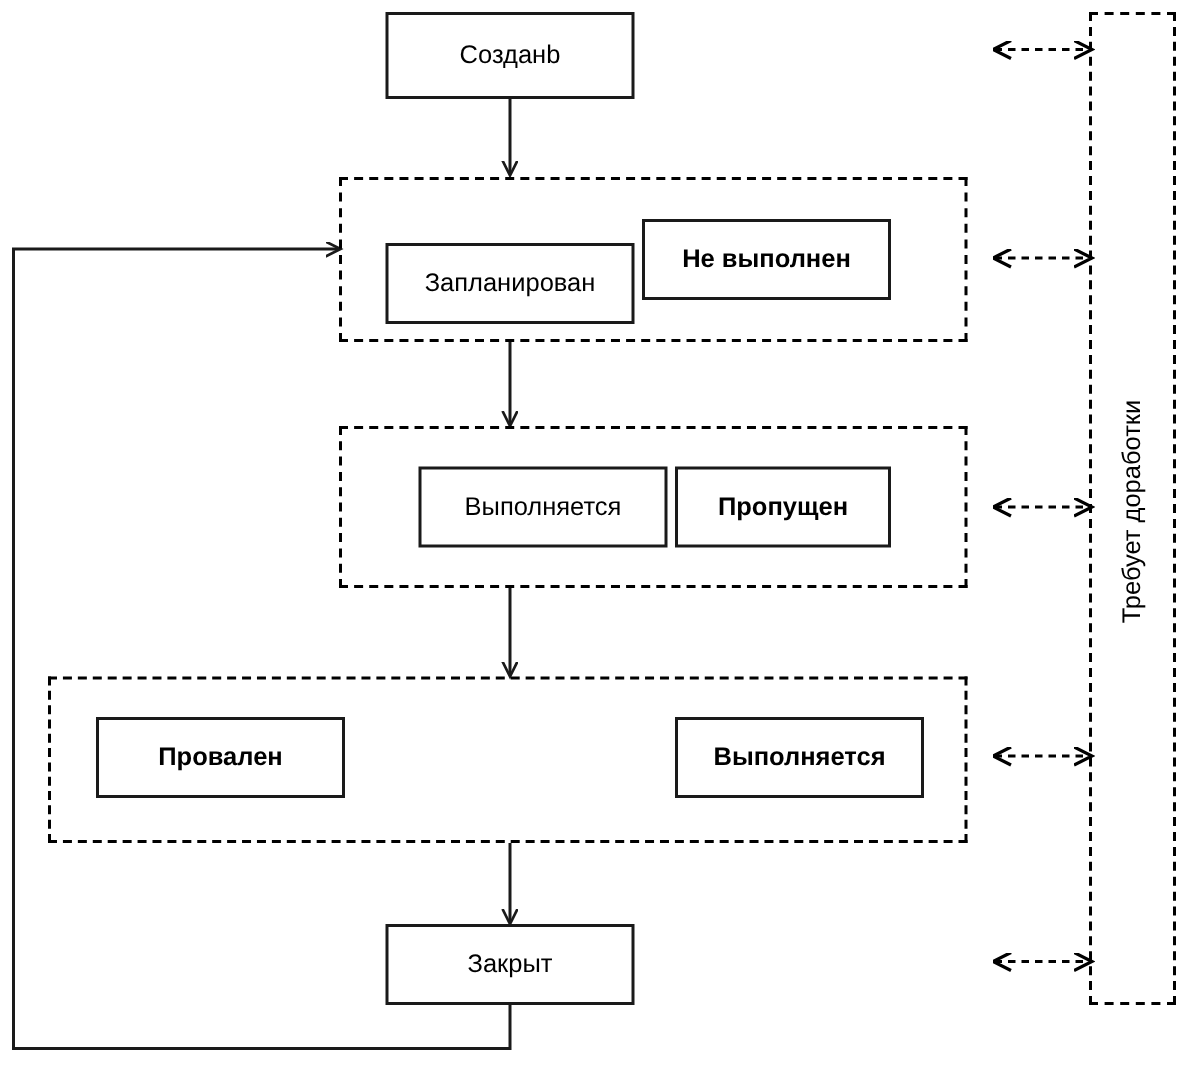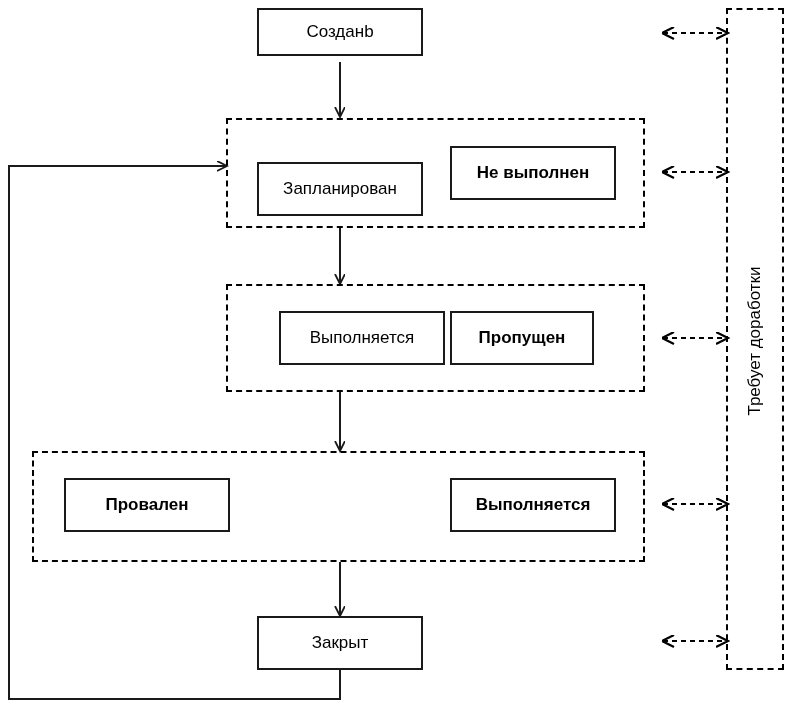--- a/index.html
+++ b/index.html
@@ -116,31 +116,31 @@
       <line x1="663" y1="338" x2="727" y2="338" stroke="#000000" stroke-width="2" stroke-dasharray="5,4" marker-start="url(#arrow-dash-start)" marker-end="url(#arrow-dash-end)"></line>
     </g>
     <g>
       <line x1="663" y1="504" x2="727" y2="504" stroke="#000000" stroke-width="2" stroke-dasharray="5,4" marker-start="url(#arrow-dash-start)" marker-end="url(#arrow-dash-end)"></line>
     </g>
     <g>
       <line x1="663" y1="641" x2="727" y2="641" stroke="#000000" stroke-width="2" stroke-dasharray="5,4" marker-start="url(#arrow-dash-start)" marker-end="url(#arrow-dash-end)"></line>
     </g>
   </svg>
 
-  <div class="node-box" style="left:257px; top:8px; width:166px; height:48px;">
+  <div class="node-box" style="left:257px; top:8px; width:166px; height:58px;">
     <span class="node-label">Созданb</span>
   </div>
 
   <div class="group-box" style="left:226px; top:118px; width:419px; height:110px;"></div>
 
   <div class="node-box" style="left:257px; top:162px; width:166px; height:54px;">
     <span class="node-label">Запланирован</span>
   </div>
 
-  <div class="node-box bold" style="left:450px; top:146px; width:166px; height:54px;">
+  <div class="node-box bold" style="left:428px; top:146px; width:166px; height:54px;">
     <span class="node-label">Не выполнен</span>
   </div>
 
   <div class="group-box" style="left:226px; top:284px; width:419px; height:108px;"></div>
 
   <div class="node-box" style="left:257px; top:311px; width:166px; height:54px;margin-left:22px;">
     <span class="node-label">Выполняется</span>
   </div>
 
   <div class="node-box bold" style="left:450px; top:311px; width:144px; height:54px;">

